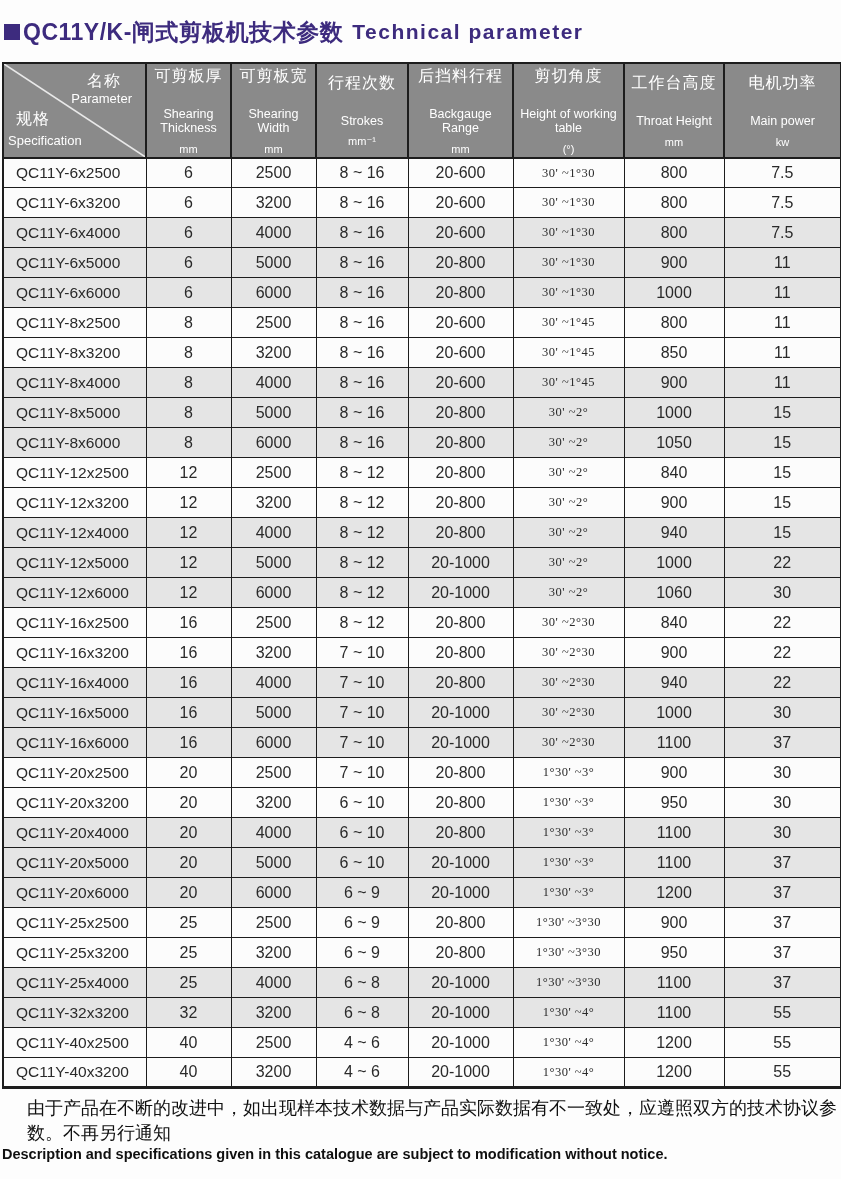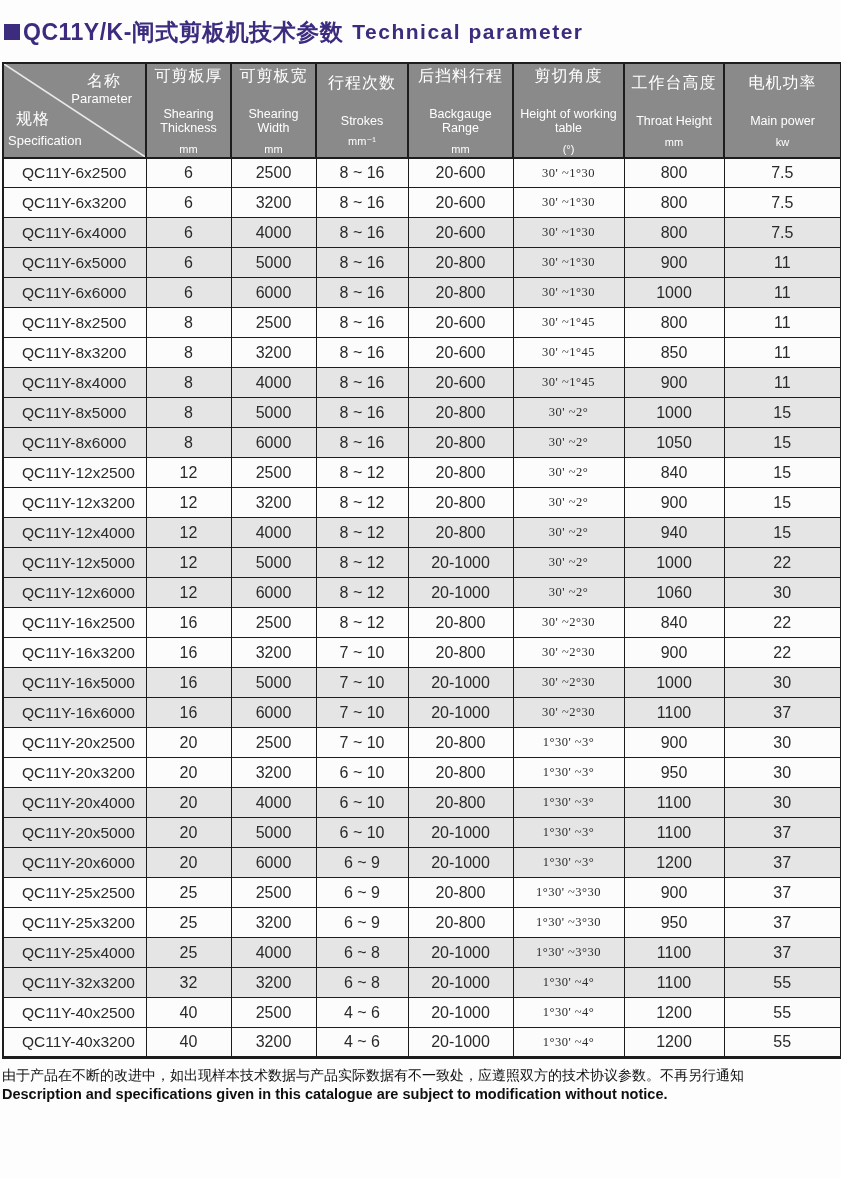--- a/index.html
+++ b/index.html
@@ -61,26 +61,26 @@
 
   tbody td {
     border: 1.5px solid #1d1d1d;
     background: #fcfcfc;
     text-align: center;
     font-size: 16px; color: #2a2a2a;
     height: 30px; padding: 0 2px;
     white-space: nowrap; overflow: hidden;
   }
   tbody tr.alt td { background: var(--row-alt, #e5e5e5); }
-  tbody td.model { text-align: left; padding-left: 18px; font-size: 15.5px; }
+  tbody td.model { text-align: left; padding-left: 12px; font-size: 15.5px; }
   tbody td.angle { font-size: 12.5px; letter-spacing: 0.5px; font-family: Liberation Serif, serif; }
 
   
   .footer { margin: 7px 0 0 2px; color: #101010; }
-  .f-cn { font-size: 14px; line-height: 1.35; }
+  .f-cn { font-size: 18px; line-height: 1.35; margin-left: 25px; }
   .f-en { font-size: 14.5px; font-weight: bold; line-height: 1.3; }
 </style>
 </head>
 <body>
 
 <div class="page">
 
   <div class="title-row">
     <span class="title-square"></span>
     <span class="title-cn">QC11Y/K-闸式剪板机技术参数</span>
@@ -311,20 +311,30 @@
           <td class="model">QC11Y-16x3200</td>
           <td>16</td>
           <td>3200</td>
           <td>7 ~ 10</td>
           <td>20-800</td>
           <td class="angle">30' ~2°30</td>
           <td>900</td>
           <td>22</td>
         </tr>
         <tr class="alt">
+          <td class="model">QC11Y-16x4000</td>
+          <td>16</td>
+          <td>4000</td>
+          <td>7 ~ 10</td>
+          <td>20-800</td>
+          <td class="angle">30' ~2°30</td>
+          <td>940</td>
+          <td>22</td>
+        </tr>
+        <tr class="alt">
           <td class="model">QC11Y-16x5000</td>
           <td>16</td>
           <td>5000</td>
           <td>7 ~ 10</td>
           <td>20-1000</td>
           <td class="angle">30' ~2°30</td>
           <td>1000</td>
           <td>30</td>
         </tr>
         <tr class="alt">

